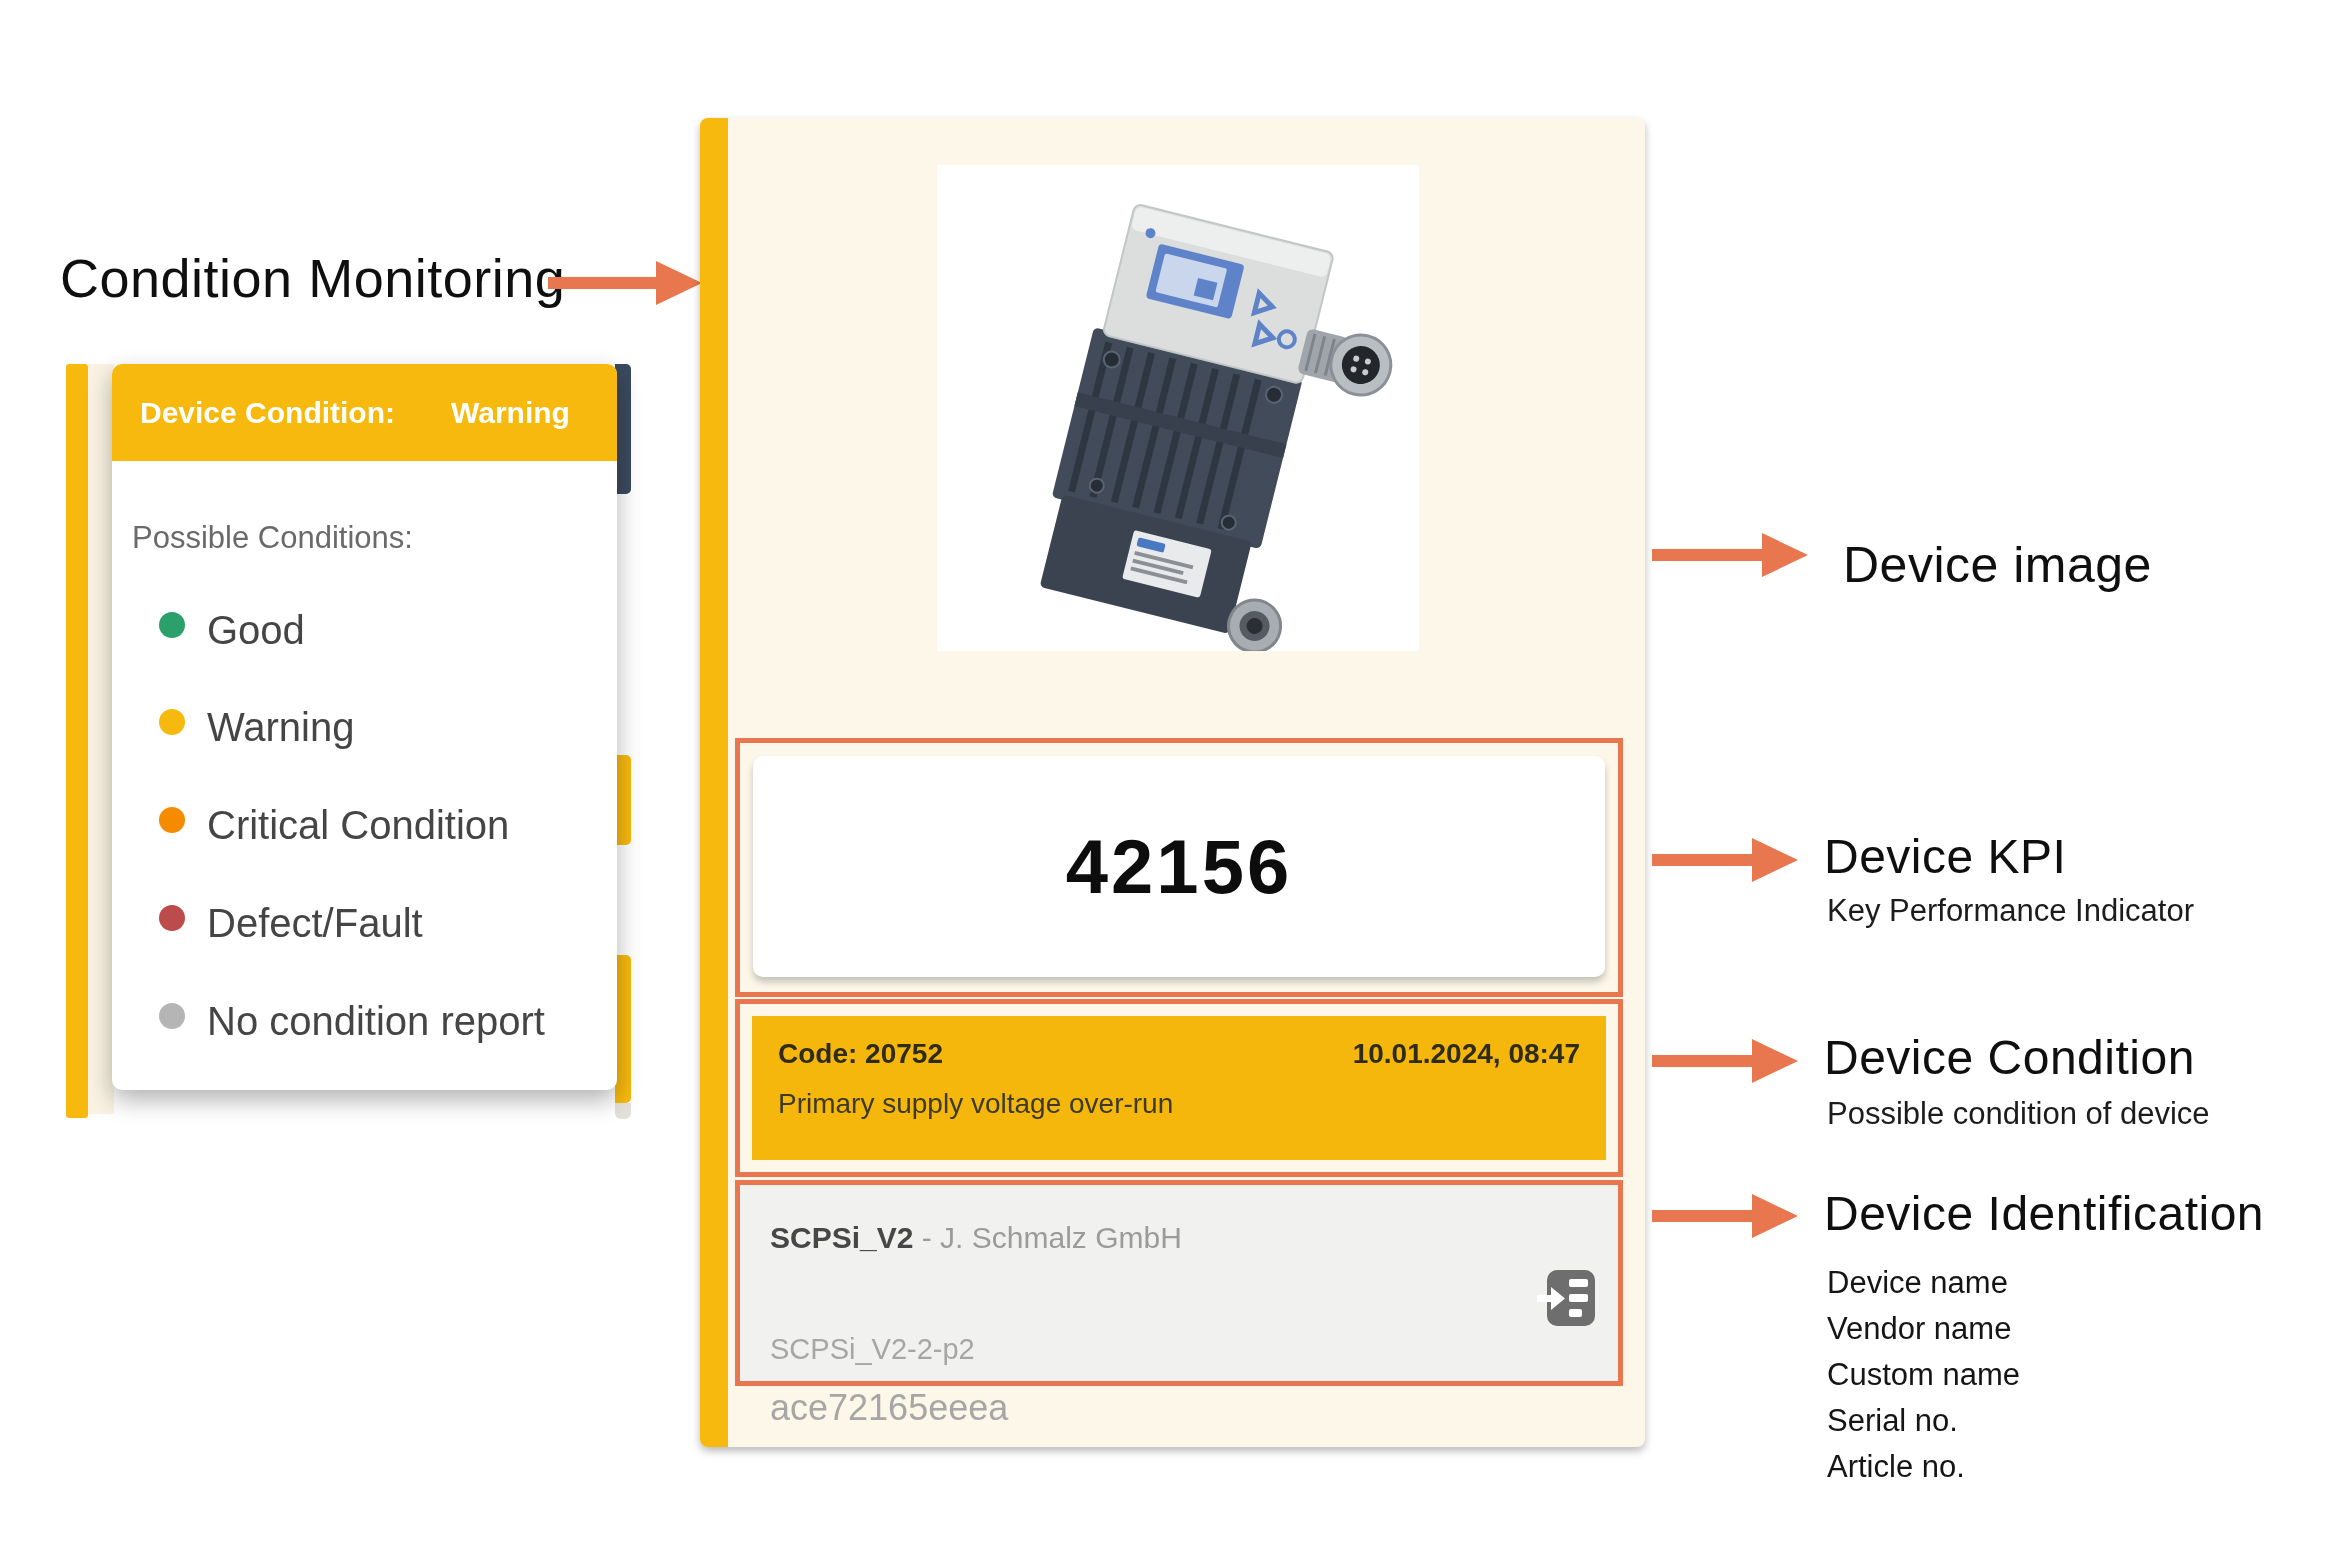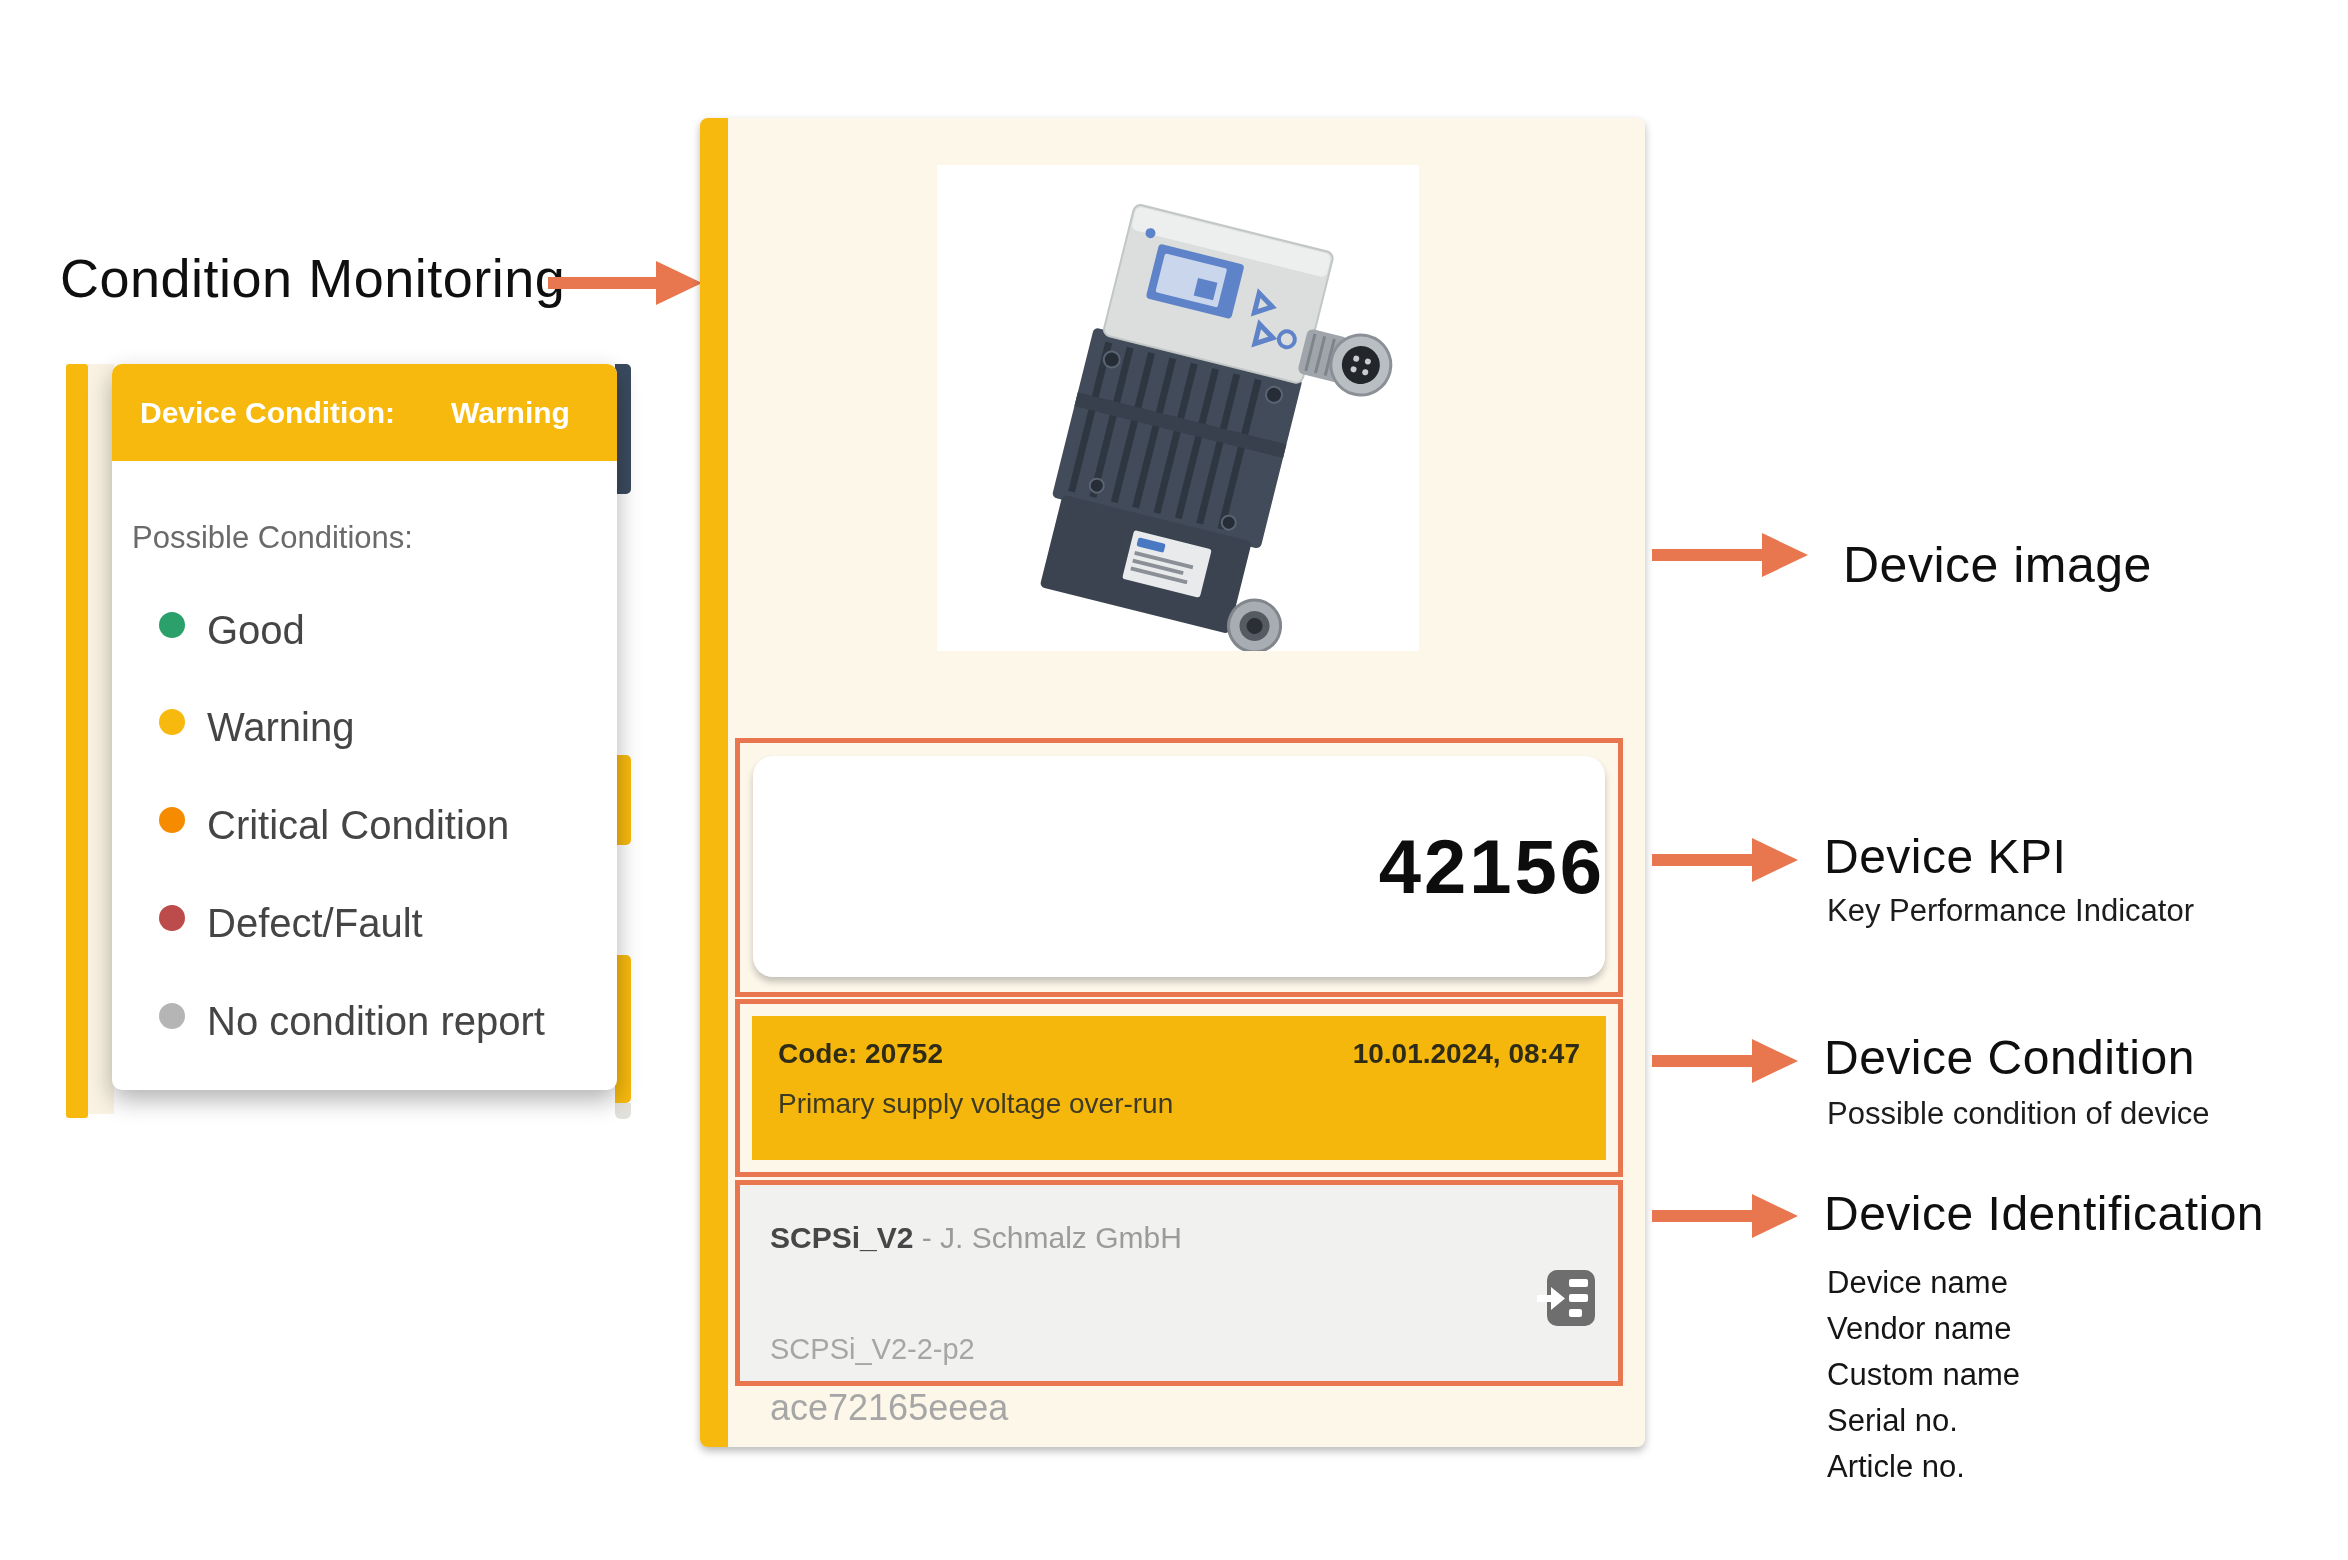--- a/index.html
+++ b/index.html
@@ -44,22 +44,22 @@
   #card-accent-bar{position:absolute;left:0;top:0;width:28px;height:100%;background:#F7B90E;
                    border-radius:8px 0 0 8px;}
   #image-box{position:absolute;left:237px;top:47px;width:482px;height:486px;background:#ffffff;}
 
   .hl-box{position:absolute;left:35px;width:888px;border:5px solid #E8764E;}
   #kpi-box{top:620px;height:259px;}
   #cond-box{top:881px;height:178px;}
   #id-box{top:1062px;height:206px;background:#F1F1F0;}
 
   #kpi-card{position:absolute;left:13px;top:13px;right:13px;bottom:15px;background:#ffffff;
-            border-radius:20px;box-shadow:0 5px 7px rgba(0,0,0,0.22);
-            display:flex;align-items:center;justify-content:flex-end;}
+            border-radius:10px;box-shadow:0 5px 7px rgba(0,0,0,0.22);
+            display:flex;align-items:center;justify-content:center;}
   #kpi-value{font-size:76px;font-weight:700;color:#0d0d0d;letter-spacing:3px;}
 
   #cond-bar{position:absolute;left:12px;top:12px;right:12px;bottom:12px;background:#F6B70D;
             padding:22px 26px 0 26px;}
   #cond-line1{display:flex;justify-content:space-between;align-items:flex-end;}
   .cond-strong{font-size:28px;font-weight:700;color:#2e2c16;}
   #cond-message{margin-top:18px;font-size:28px;color:#3c3a24;}
 
   #id-line1{position:absolute;left:30px;top:36px;font-size:30px;white-space:nowrap;}
   #id-name{color:#474747;font-weight:600;}

